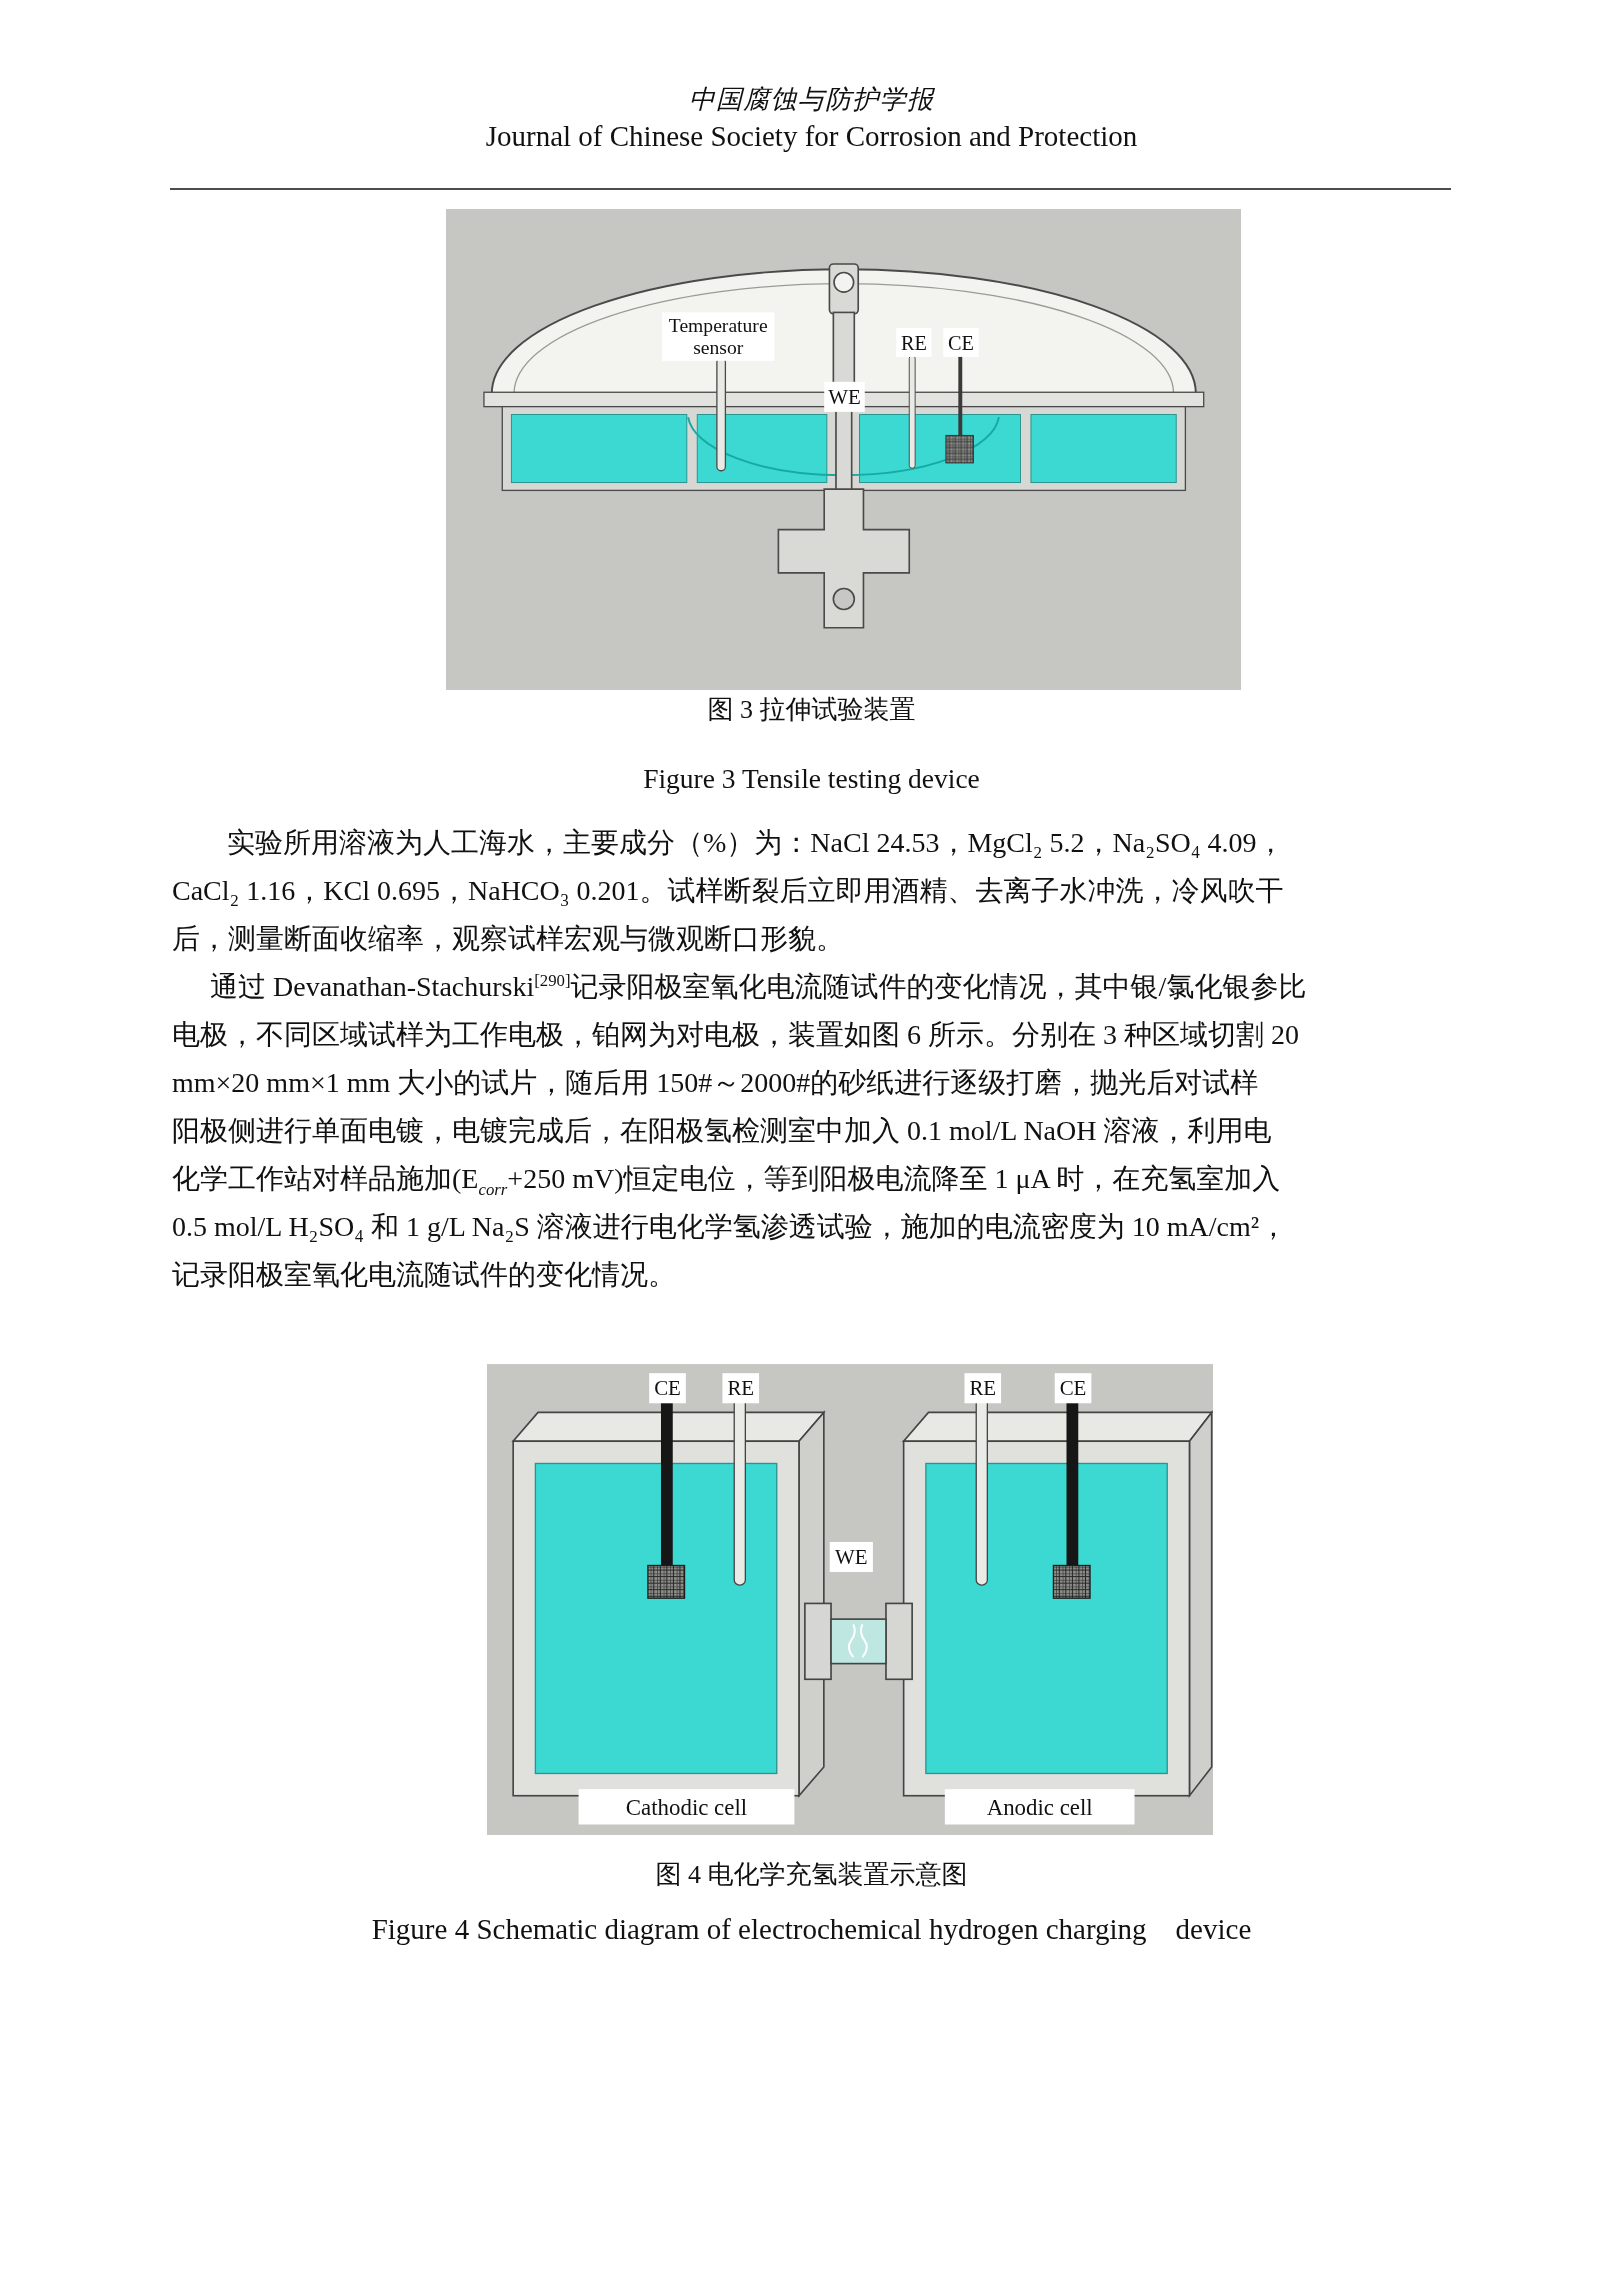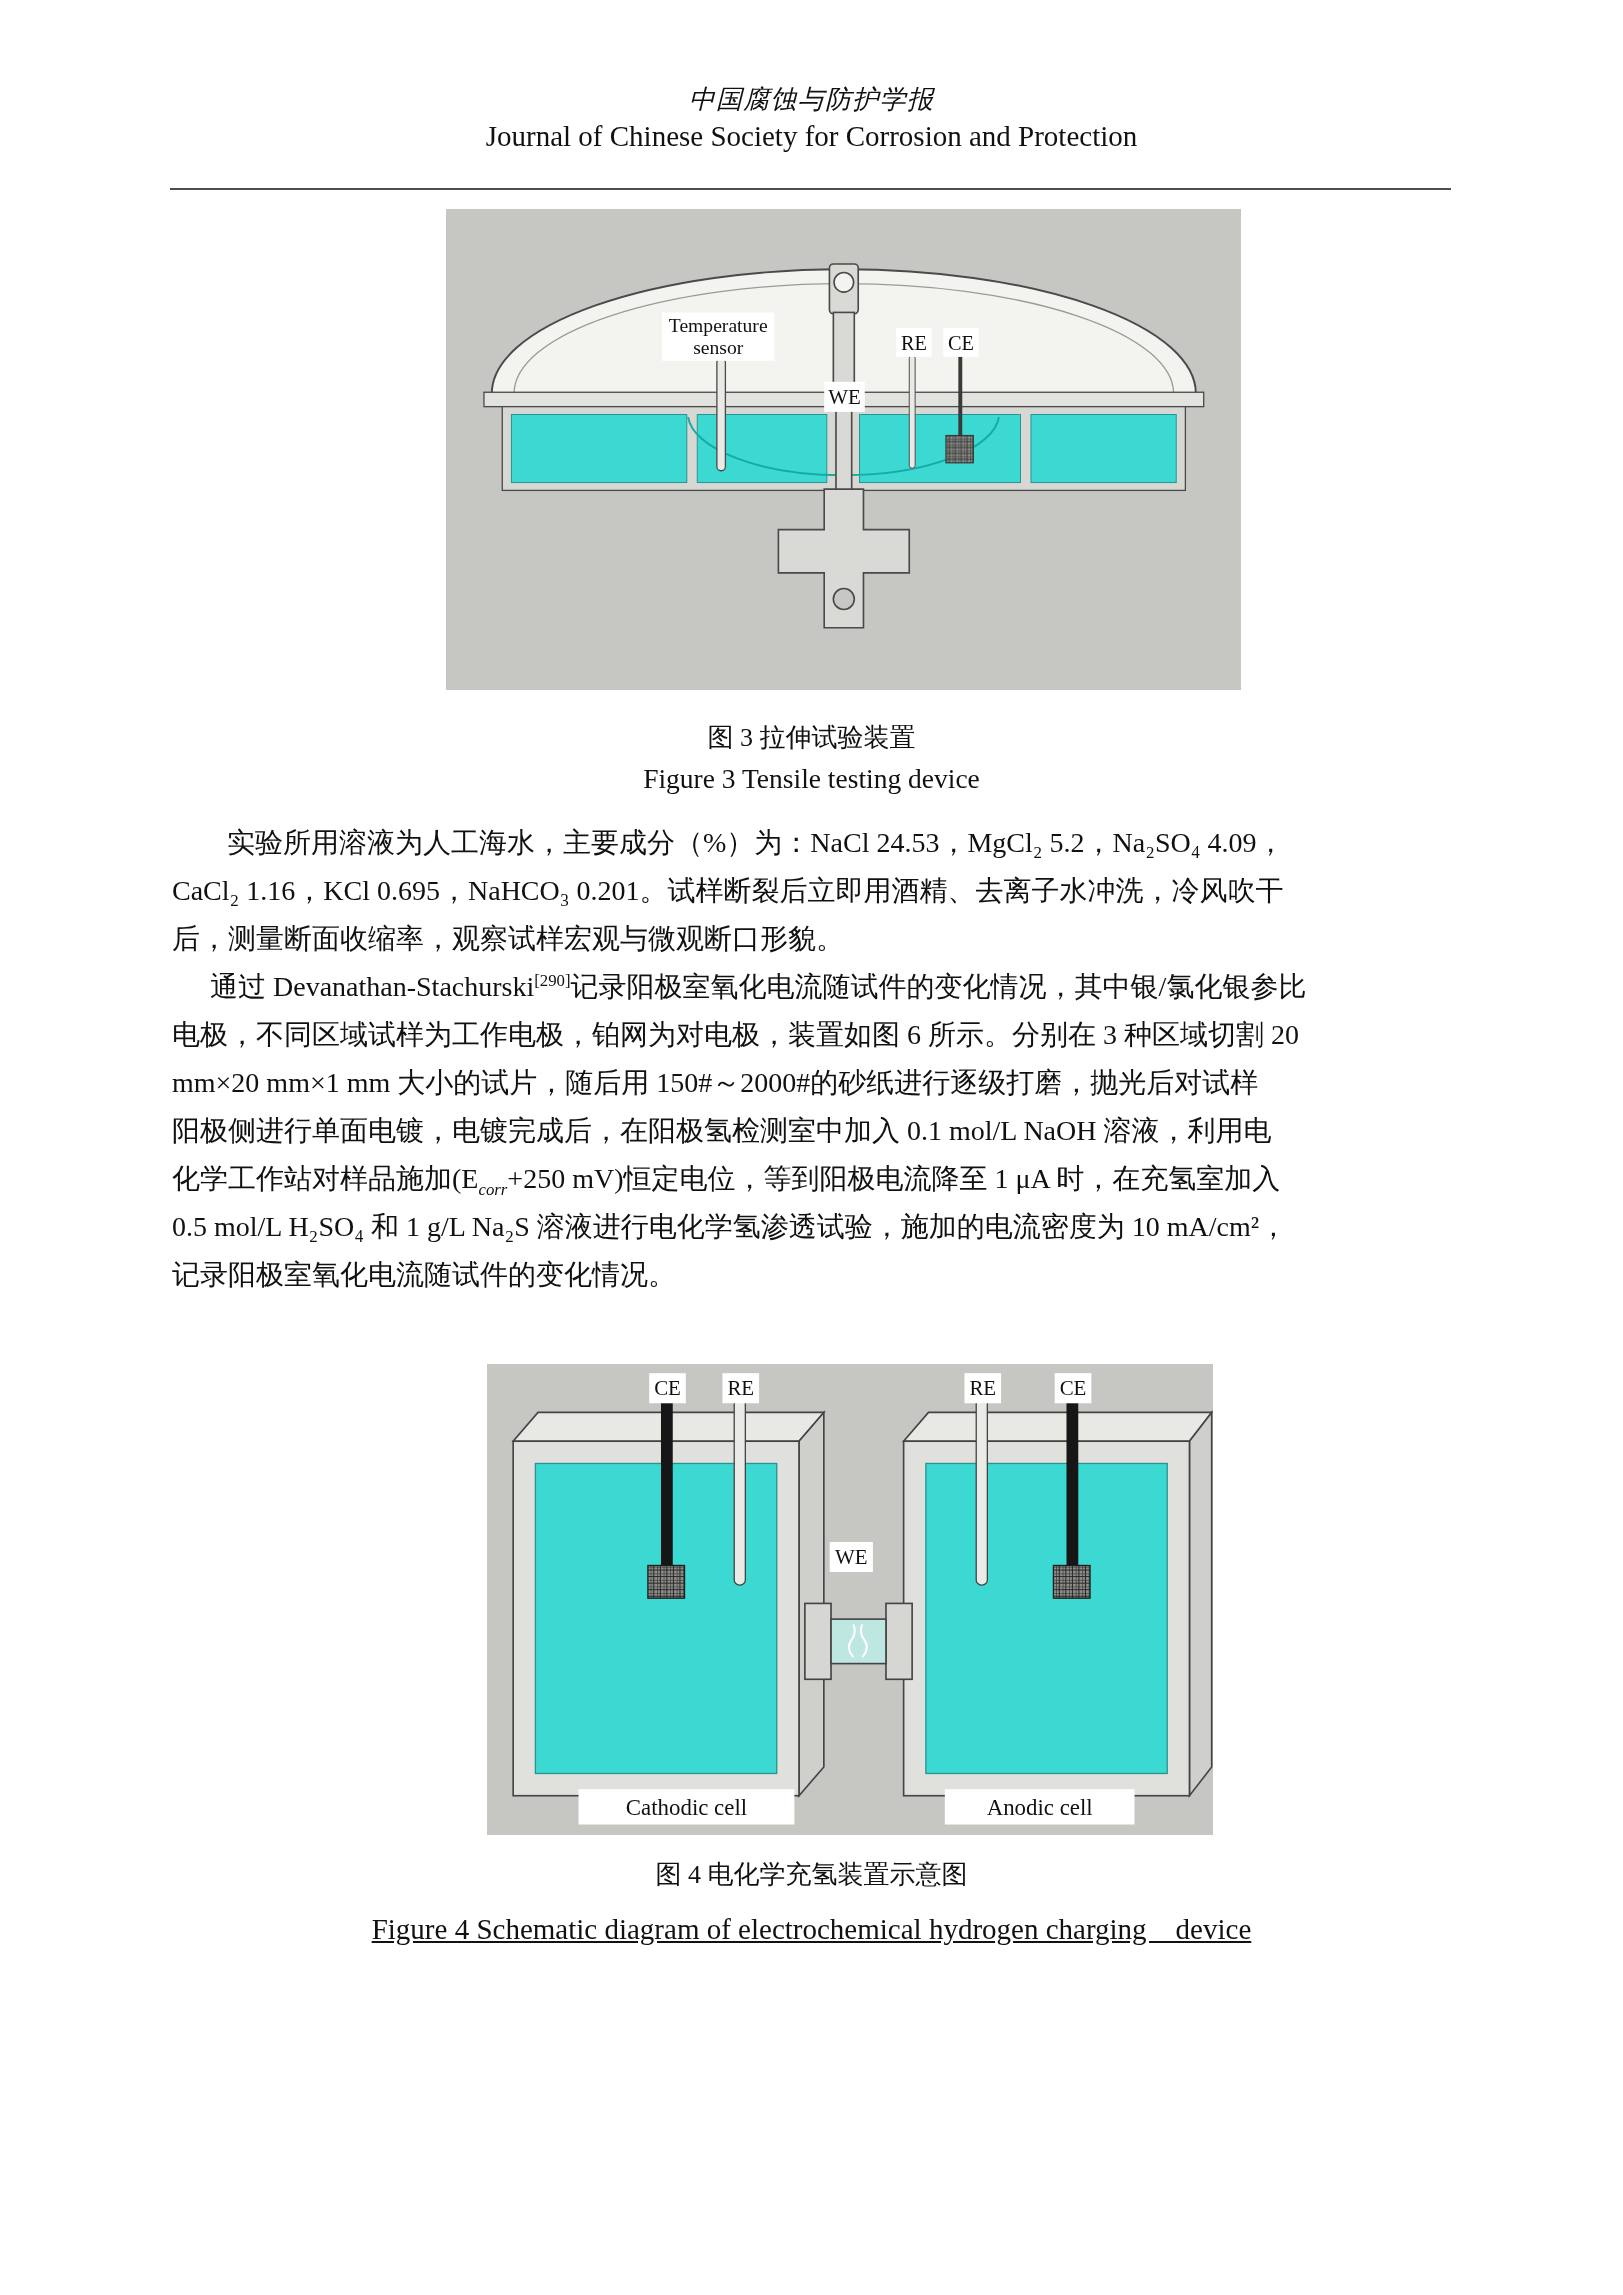--- a/index.html
+++ b/index.html
@@ -10,24 +10,24 @@
     margin:0 auto; overflow:hidden;
   }
   .centered { position:absolute; left:0; width:100%; text-align:center; }
   .hdr-cn  { top:82px; font-size:26px; letter-spacing:1.3px;font-style:italic; }
   .hdr-en  { top:120px; font-size:29px; }
   .rule    { position:absolute; top:188px; left:170px; width:1281px; height:2px; background:#4d4d4d; }
 
   .fig3 { position:absolute; top:209px; left:446px; width:795px; height:481px; display:block; }
   .fig4 { position:absolute; top:1364px; left:487px; width:726px; height:471px; display:block; }
 
-  .cap-cn3 { top:720px; font-size:26px; }
+  .cap-cn3 { top:692px; font-size:26px; }
   .cap-en3 { top:763px; font-size:27.5px; }
   .cap-cn4 { top:1857px; font-size:26px; }
-  .cap-en4 { top:1913px; font-size:29px; white-space:pre-wrap;text-decoration:underline; }
+  .cap-en4 { top:1913px; font-size:29px; white-space:pre-wrap; }
 
   .bodytext { position:absolute; top:819px; left:172px; width:1280px; font-size:28px; }
   .line { height:48px; line-height:48px; white-space:pre; }
   .indent-a { padding-left:55px; }
   .indent-b { padding-left:38px; }
   sup { font-size:0.6em; vertical-align:super; line-height:0; }
   sub { font-size:0.6em; vertical-align:sub;   line-height:0;font-style:italic; }
 
   text.figtext { font-family:"Liberation Serif","DejaVu Serif",serif; fill:#111; }
 </style>

